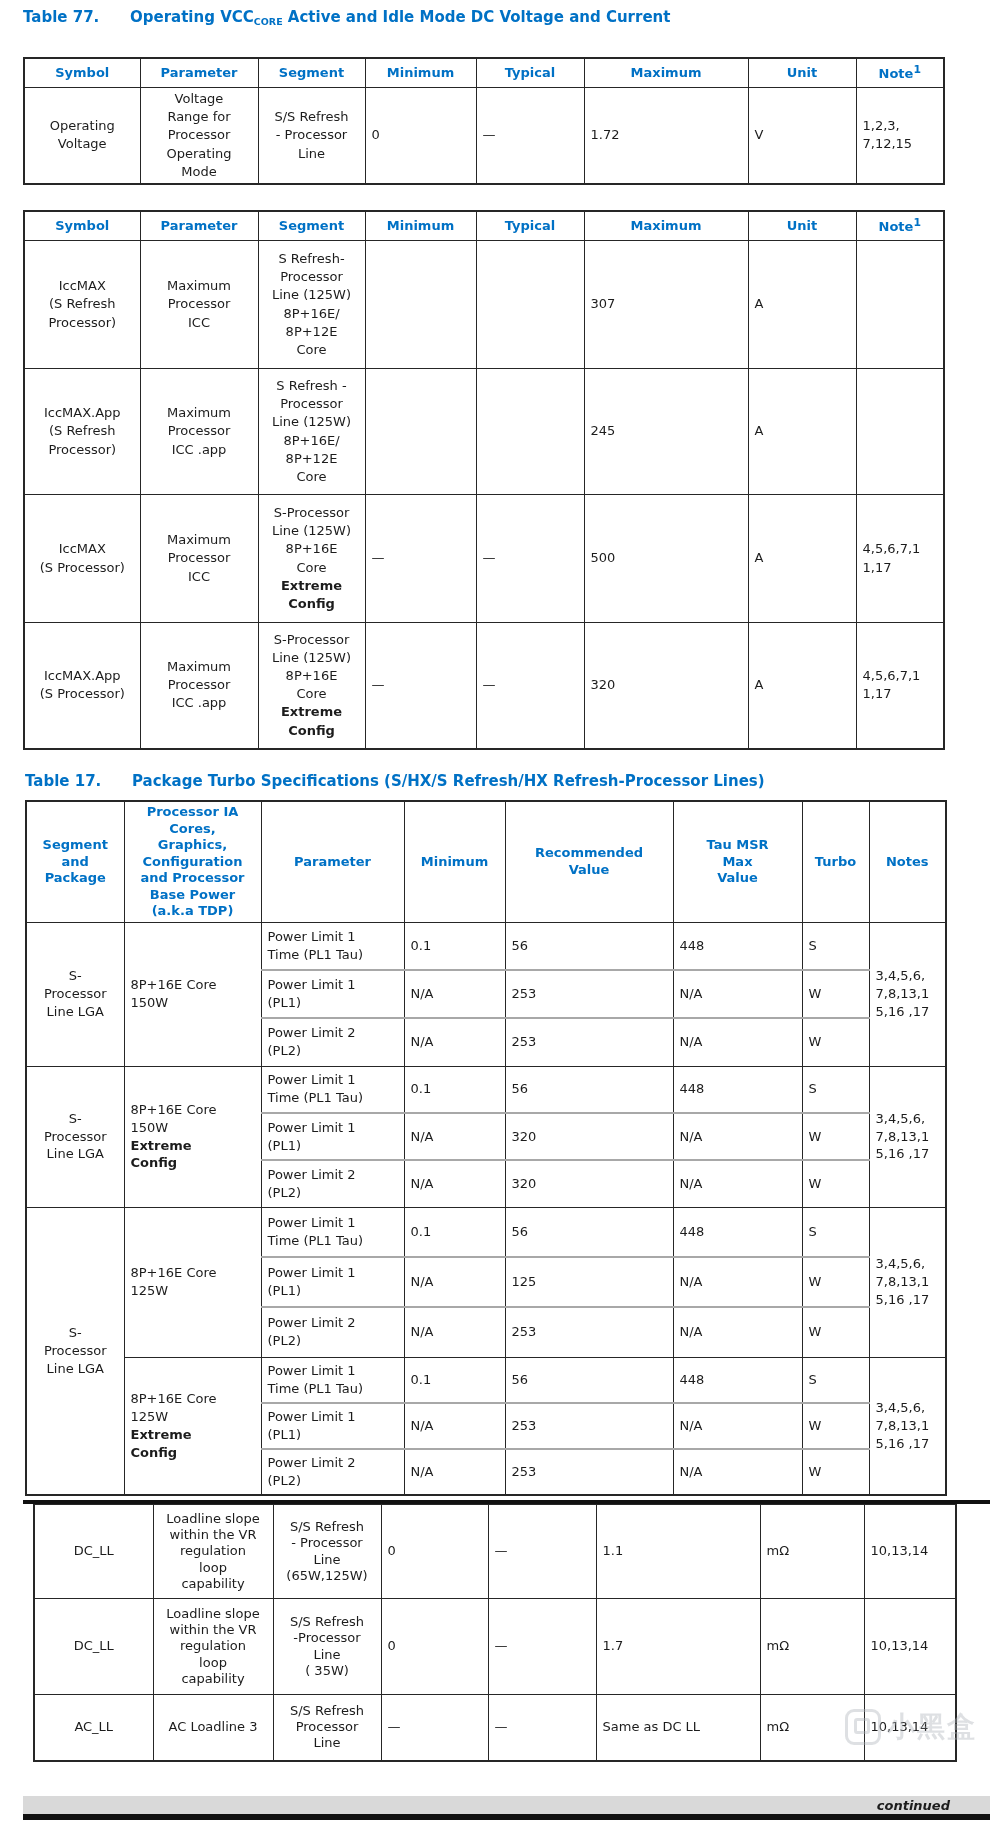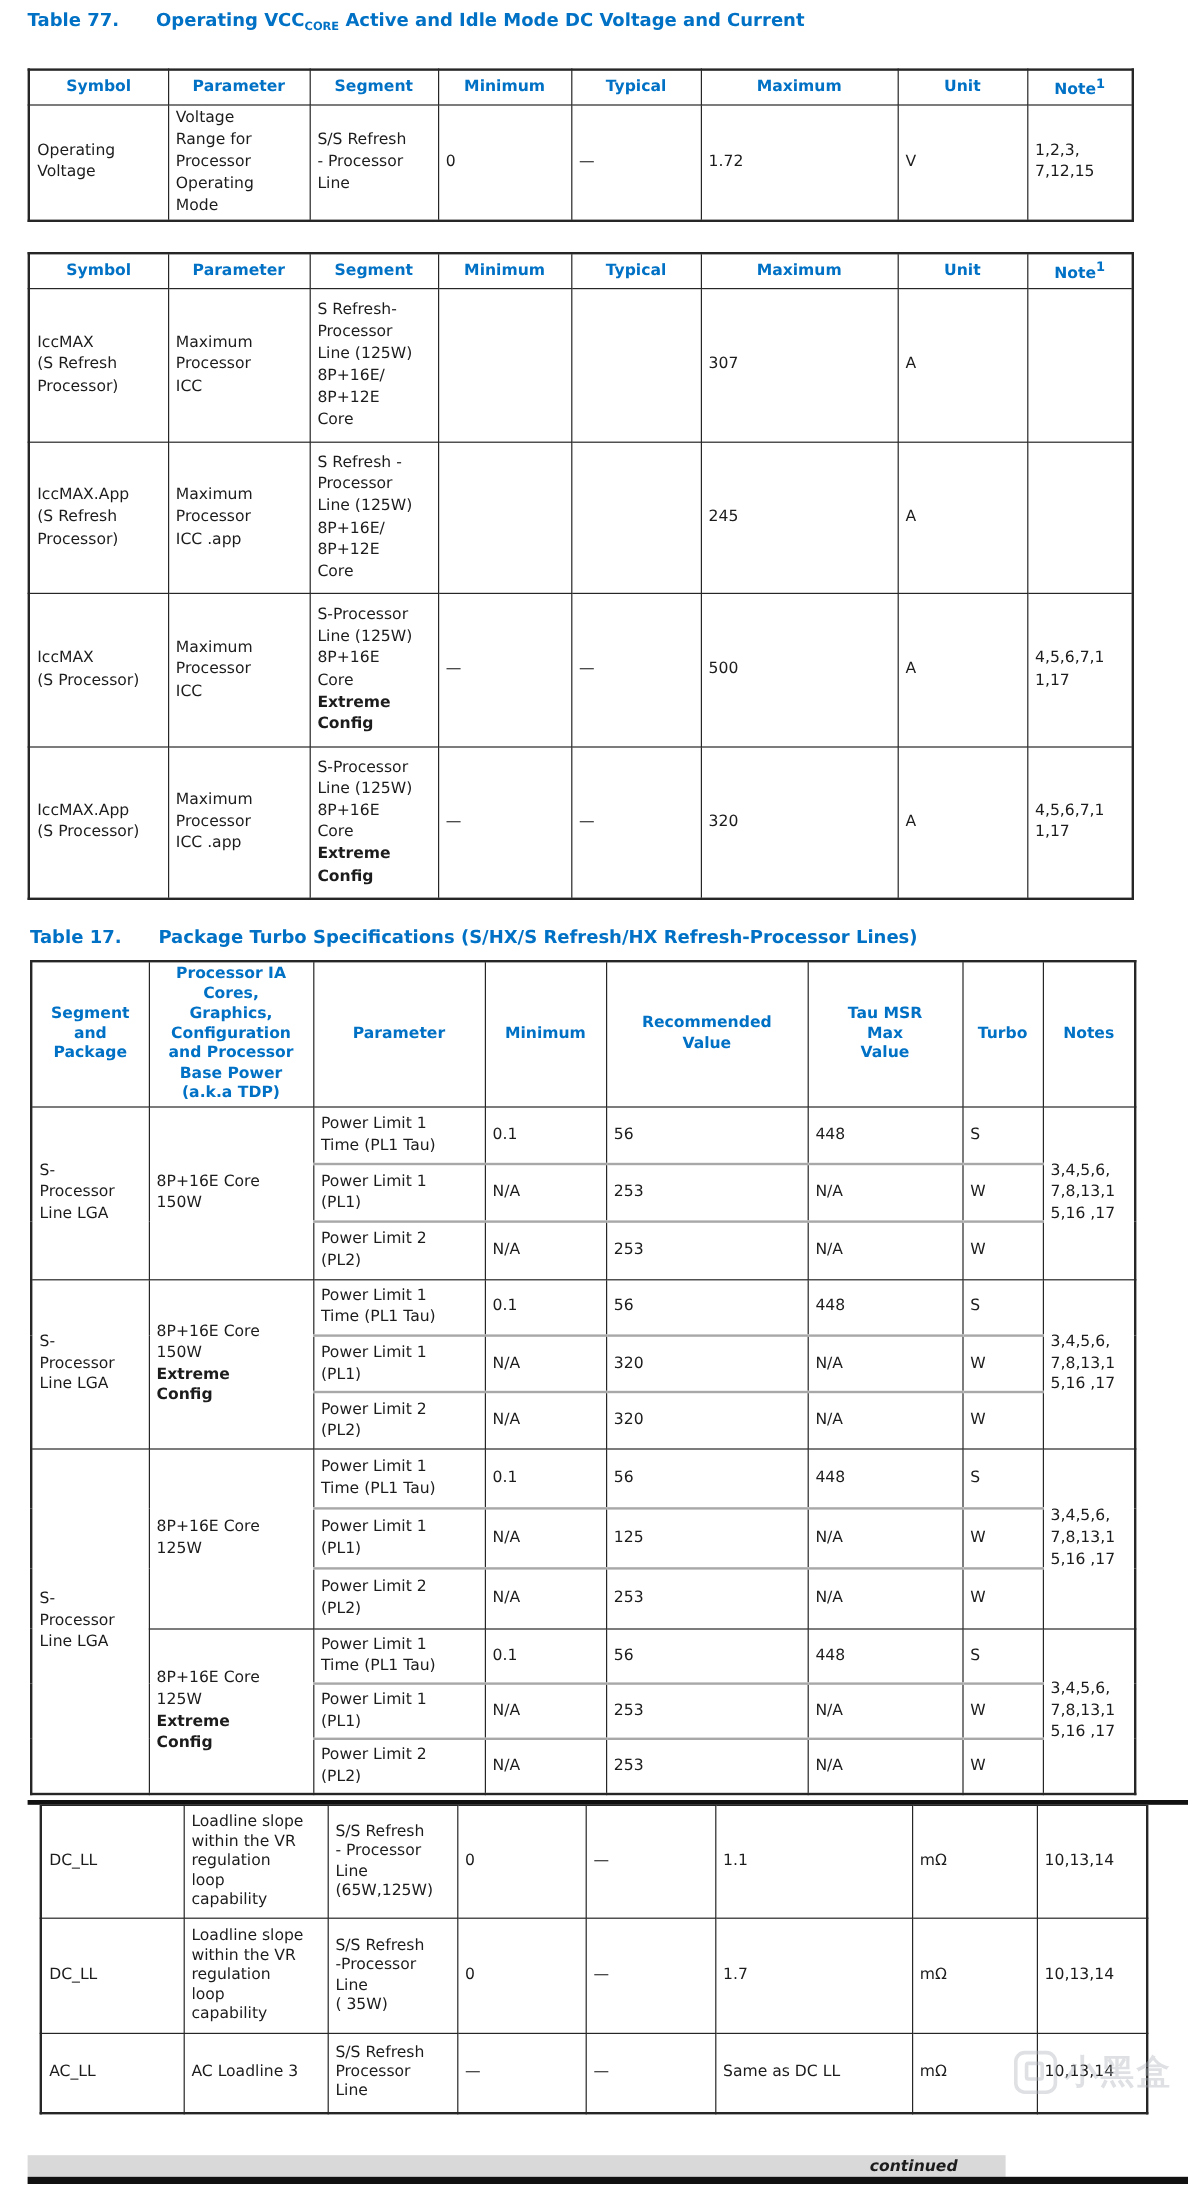--- a/index.html
+++ b/index.html
@@ -14,21 +14,21 @@
   .heading .tlabel{width:107px;flex:0 0 107px;}
   .heading sub{font-size:9.5px;font-weight:bold;vertical-align:-3px;}
   
   table{border-collapse:collapse;table-layout:fixed;border:2px solid #262626;}
   td,th{
     border:1px solid #262626;vertical-align:middle;font-size:13px;
     padding:2px 6px;white-space:pre-line;overflow:hidden;
   }
   th{color:#0071c5;font-weight:bold;text-align:center;line-height:1.27;}
   td{line-height:1.4;}
-  .c{}
+  .c{text-align:center;}
   .l{text-align:left;}
   .b{font-weight:bold;}
   
   .dcTable th{height:24px;}
   
   .turbo td{line-height:1.38;}
   .turbo .gt{border-top:2px solid #a8a8a8;}
   
   .frag td{line-height:1.25;font-size:13px;}
   .frag{border-top:none;}
@@ -425,21 +425,21 @@
 Line</td>
     <td class="l">—</td>
     <td class="l">—</td>
     <td class="l">Same as DC LL</td>
     <td class="l">mΩ</td>
     <td class="l">10,13,14</td>
   </tr>
 </tbody>
   </table>
 
-<div class="abs continuedbar" style="top:1796px;left:23px;width:815px;height:18px;">
+<div class="abs continuedbar" style="top:1796px;left:23px;width:967px;height:18px;">
   <span>continued</span>
 </div>
 <div class="abs bottombar" style="top:1814px;left:23px;width:967px;height:6px;"></div>
 
 <div class="abs watermark" style="top:1708px;left:845px;">
   <span class="wm-logo"></span>
   <span class="wm-text">小黑盒</span>
 </div>
 
 </body></html>

